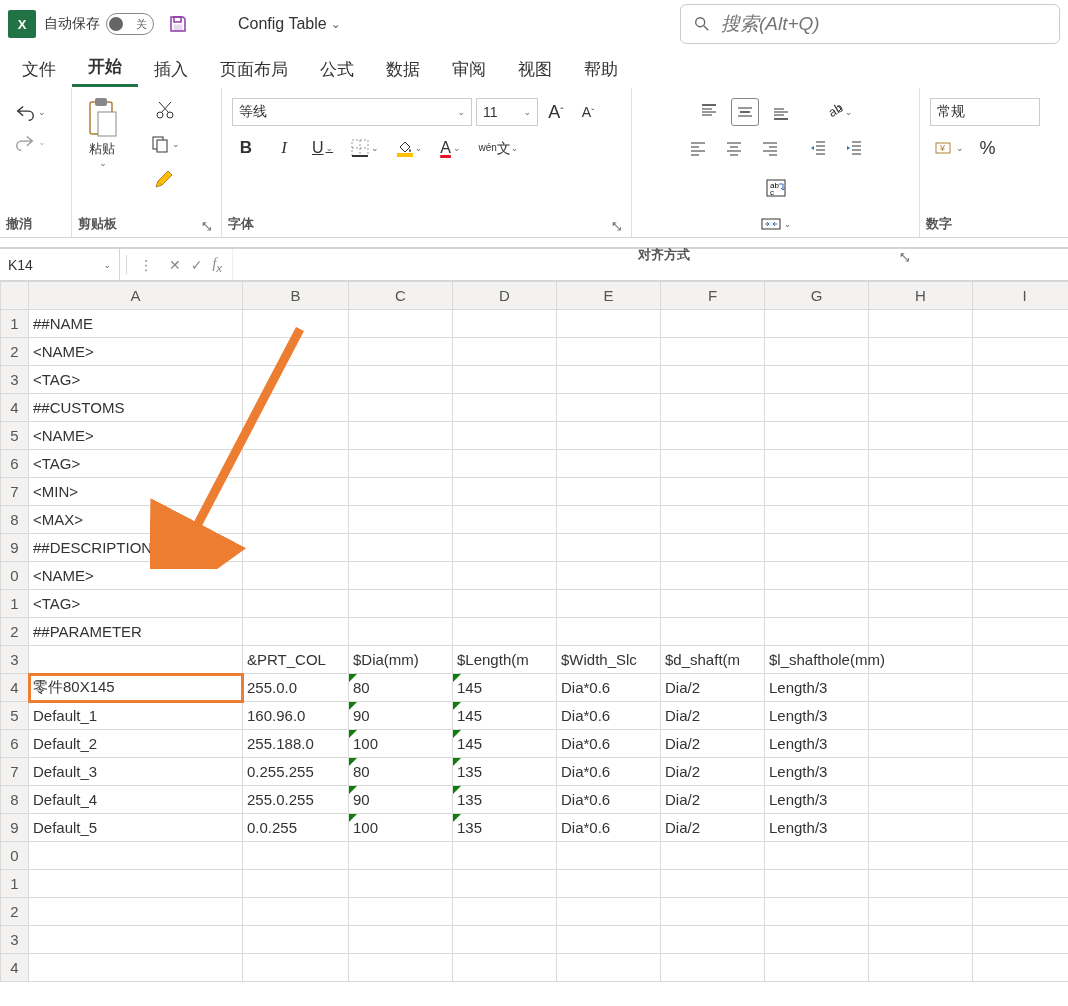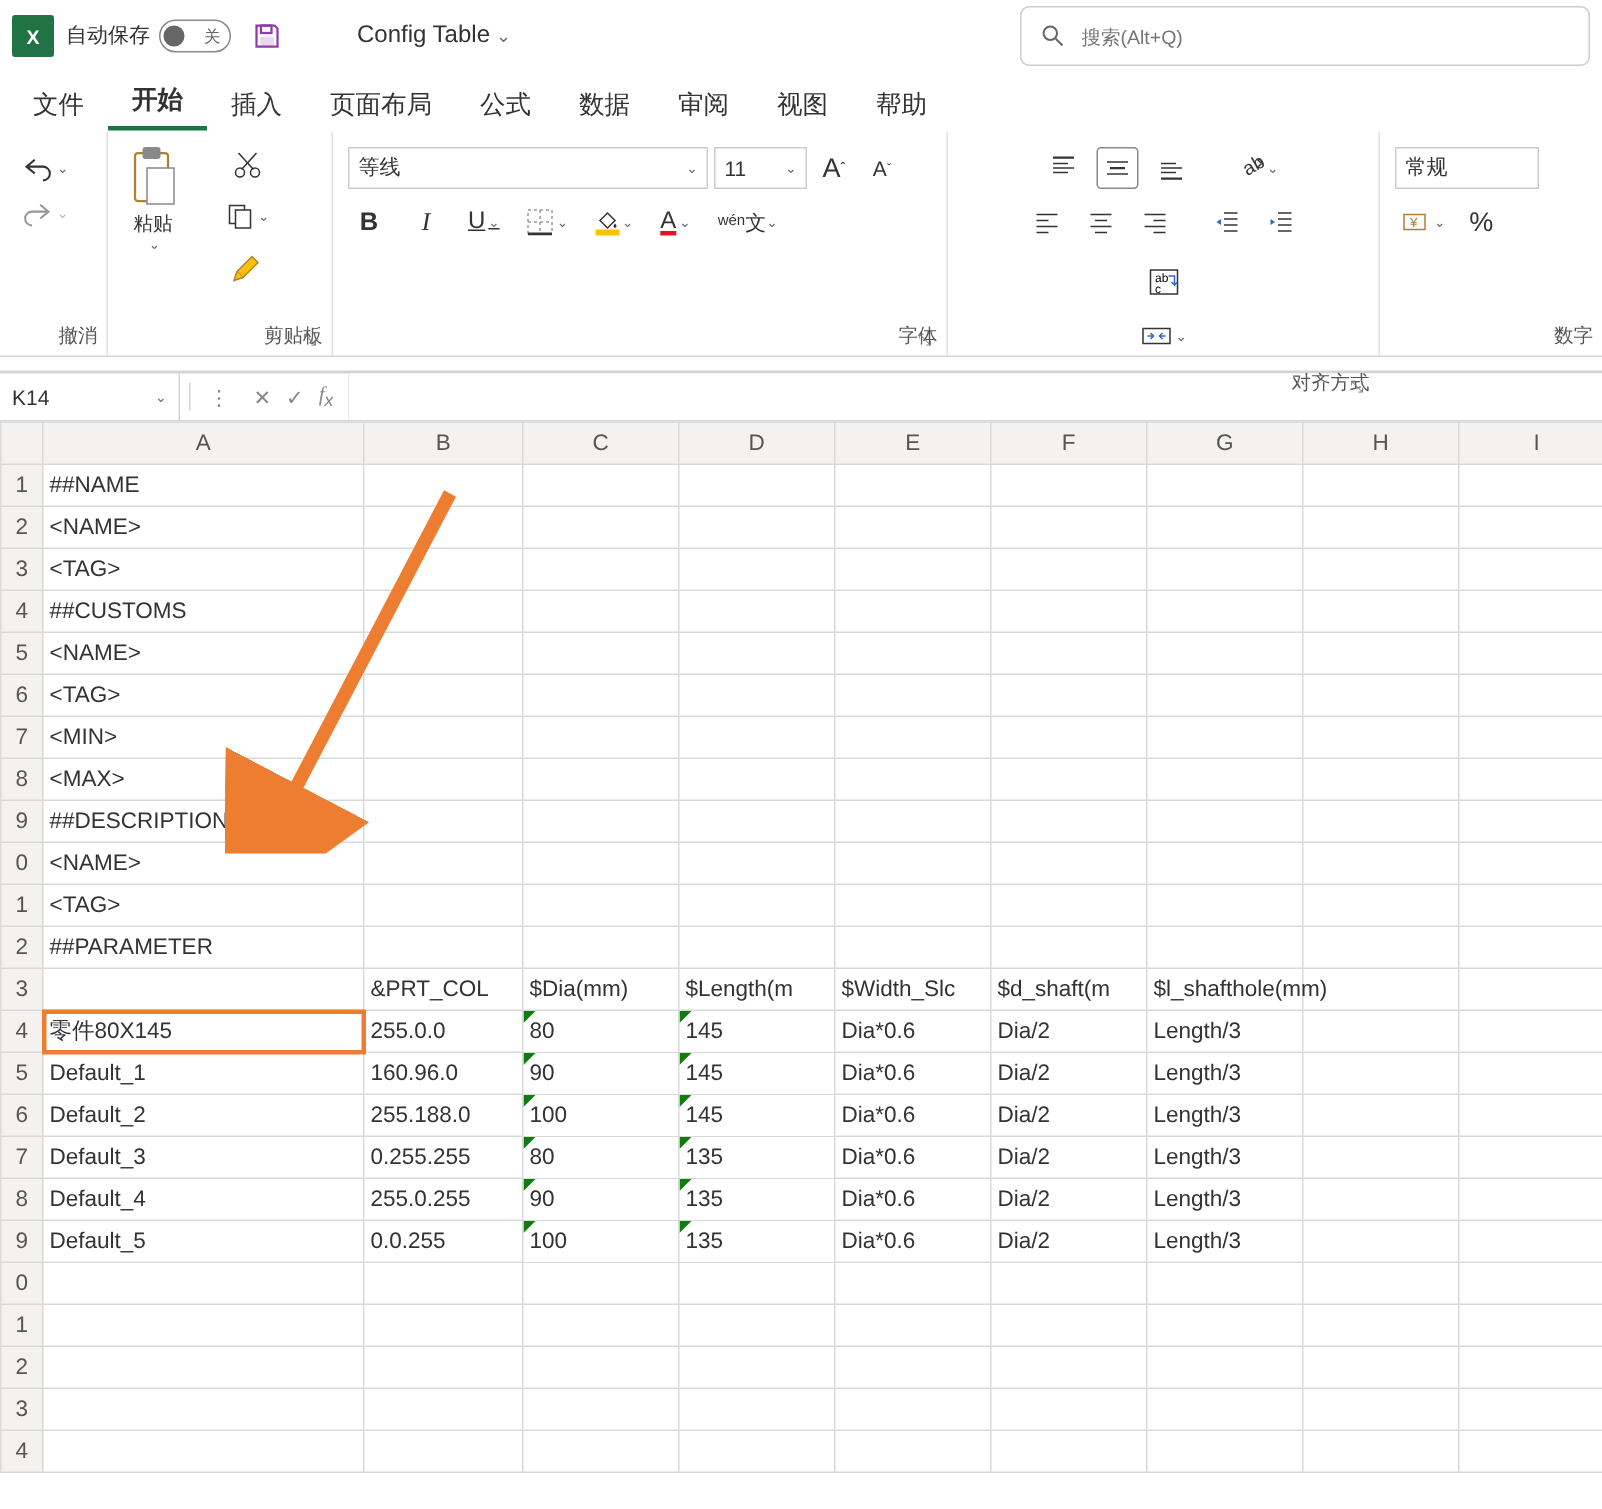--- a/index.html
+++ b/index.html
@@ -9,45 +9,45 @@
   .titlebar { display: flex; align-items: center; height: 48px; background: #fff; padding: 0 8px; gap: 8px; }
   .app-icon { width: 28px; height: 28px; background: #217346; display: flex; align-items: center; justify-content: center; color: #fff; font-weight: bold; font-size: 15px; border-radius: 2px; }
   .autosave { display: flex; align-items: center; gap: 6px; }
   .autosave-toggle { width: 48px; height: 22px; border: 1px solid #888; border-radius: 11px; display: flex; align-items: center; padding: 0 2px; position: relative; }
   .autosave-toggle .knob { width: 14px; height: 14px; background: #666; border-radius: 50%; }
   .autosave-toggle .off { position: absolute; right: 6px; font-size: 11px; color: #666; }
   .save-icon { color: #8f3ba8; font-size: 20px; padding: 2px 6px; }
   .doc-title { padding: 4px 8px; display: flex; align-items: center; gap: 4px; font-size: 16px; }
   .doc-title .chev { font-size: 12px; color: #666; }
   .searchbox { margin-left: auto; width: 380px; height: 40px; border: 1px solid #ccc; border-radius: 6px; display: flex; align-items: center; padding: 0 12px; gap: 10px; color: #666; background: #fff; }
-  .searchbox input { border: none; outline: none; flex: 1; font-size: 13px; background: transparent; }
+  .searchbox input { border: none; outline: none; flex: 1; font-size: 19px; background: transparent; font-style: italic; }
 
   
   .ribbon-tabs { display: flex; align-items: flex-end; height: 40px; padding: 0 6px; gap: 0; border-bottom: 1px solid #fff; }
   .tab { padding: 8px 16px 6px; font-size: 17px; color: #333; }
   .tab.active { font-weight: 600; border-bottom: 3px solid #217346; }
 
   
   .ribbon { display: flex; height: 150px; border-bottom: 1px solid #d4d4d4; background: #fff; }
   .group { display: flex; flex-direction: column; border-right: 1px solid #e0e0e0; padding: 4px 6px 2px; }
   .group-body { flex: 1; display: flex; align-items: flex-start; gap: 20px; }
-  .group-label { text-align: right; font-size: 13px; color: #555; padding: 2px 0; position: relative; }
+  .group-label { text-align: left; font-size: 13px; color: #555; padding: 2px 0; position: relative; font-weight: bold; }
   .group-label .launcher { position: absolute; right: 4px; bottom: 2px; font-size: 11px; color: #777; }
   .col { display: flex; flex-direction: column; gap: 2px; align-items: center; }
   .row { display: flex; gap: 4px; align-items: center; }
   .btn { display: flex; align-items: center; justify-content: center; min-width: 28px; height: 28px; padding: 2px 4px; cursor: default; }
   .dd { font-size: 9px; color: #666; margin-left: 2px; }
   .bigbtn { display: flex; flex-direction: column; align-items: center; padding: 4px 6px; font-size: 13px; }
   .sel { border: 1px solid #ccc; height: 28px; padding: 0 6px; display: flex; align-items: center; justify-content: space-between; background: #fff; }
   .sel.font { width: 240px; }
   .sel.size { width: 62px; }
   svg { display: block; }
   .underline-a { text-decoration: underline; text-decoration-color: #e81123; text-decoration-thickness: 3px; }
   .underline-fill { border-bottom: 4px solid #ffc000; display: inline-block; line-height: 14px; }
-  .num-fmt-sel { border: 1px solid #ccc; height: 28px; width: 96px; padding: 0 6px; display: flex; align-items: center; justify-content: space-between; }
+  .num-fmt-sel { border: 1px solid #ccc; height: 28px; width: 110px; padding: 0 6px; display: flex; align-items: center; justify-content: space-between; }
 
   
   .fbar-wrap { border-top: 1px solid #d4d4d4; }
   .fbar { display: flex; align-items: center; height: 32px; border-bottom: 1px solid #d4d4d4; }
   .namebox { width: 120px; border-right: 1px solid #d4d4d4; height: 100%; display: flex; align-items: center; padding: 0 8px; justify-content: space-between; }
   .fbar-icons { display: flex; align-items: center; gap: 10px; padding: 0 10px; color: #888; height: 100%; border-right: 1px solid #eee; }
   .fx { font-style: italic; font-family: "Times New Roman", serif; }
   .formula-input { flex: 1; height: 100%; border: none; outline: none; padding: 0 8px; }
 
   

